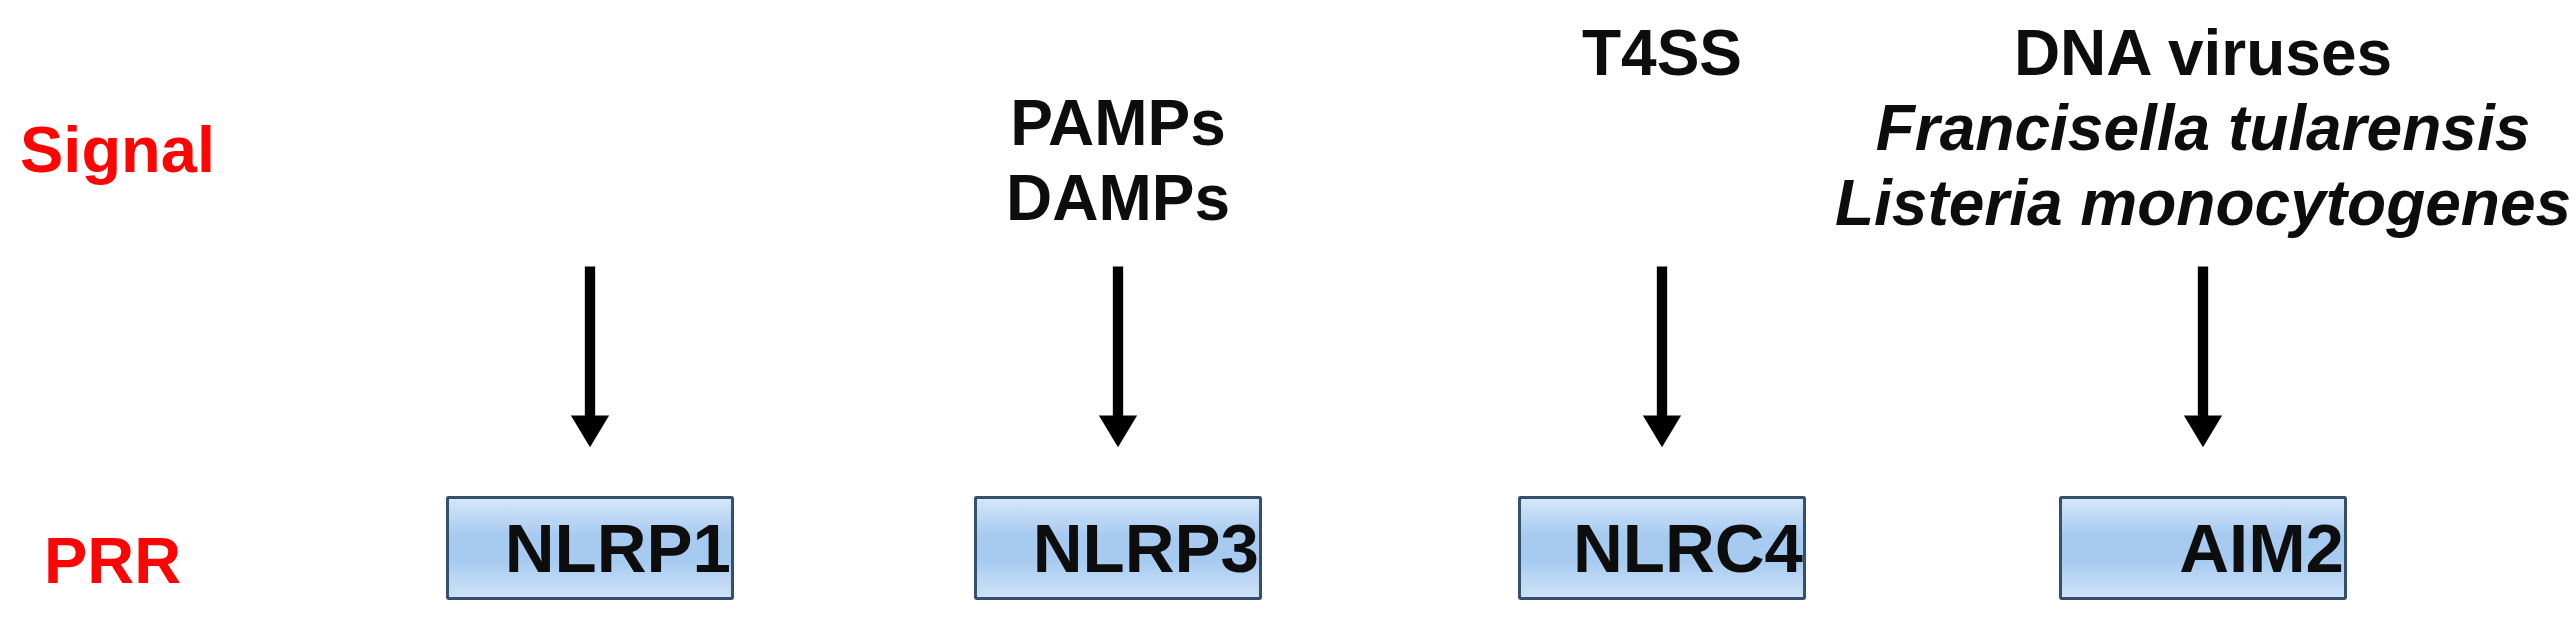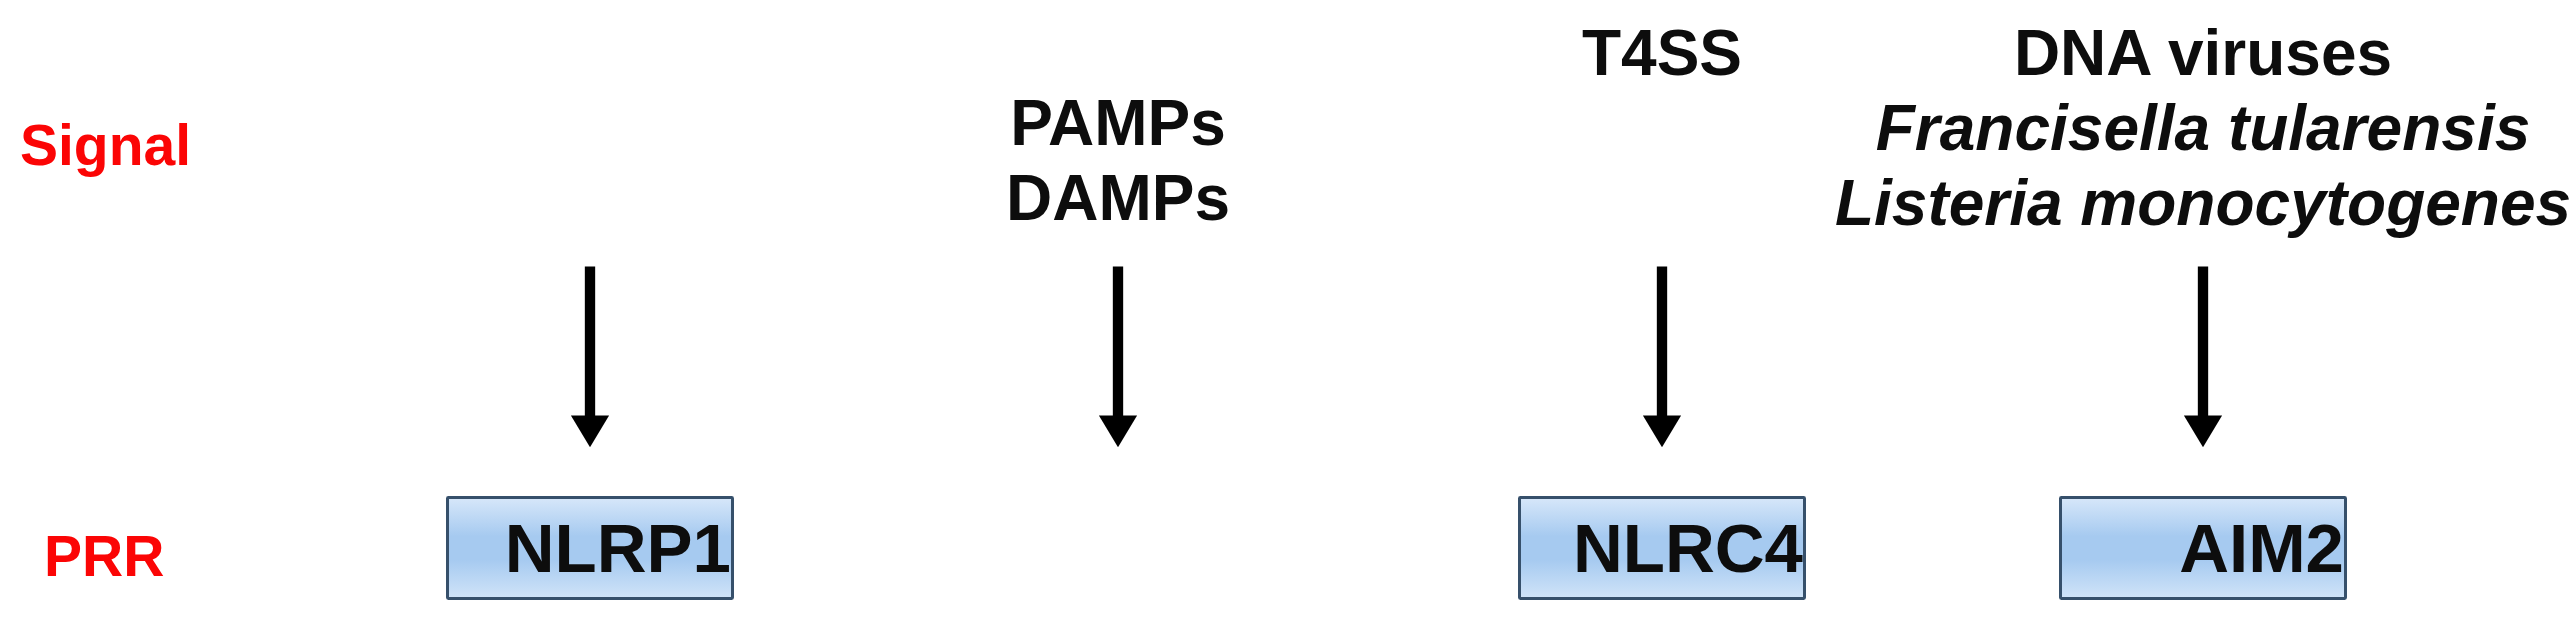--- a/index.html
+++ b/index.html
@@ -10,21 +10,21 @@
     height: 627px;
     background: #ffffff;
     font-family: "Liberation Sans", sans-serif;
     font-weight: bold;
     overflow: hidden;
   }
 
   .row-label {
     position: absolute;
     color: var(--label-red, #fb0505);
-    font-size: 57px;
+    font-size: 65px;
     line-height: 1;
     white-space: nowrap;
   }
 
   .col {
     position: absolute;
     top: 0;
     height: 100%;
   }
 
@@ -95,20 +95,23 @@
 
   <div class="col" style="left:680px; width:876px;">
     <div class="signal-text two-line">
       <div class="line">PAMPs</div>
       <div class="line">DAMPs</div>
     </div>
     <svg class="arrow" width="48" height="183" viewBox="0 0 60 230" aria-hidden="true">
       <line x1="30" y1="2" x2="30" y2="196" stroke-width="13"></line>
       <polygon points="6,189 54,189 30,229"></polygon>
     </svg>
+    <div class="prr-box">
+      <span>NLRP3</span>
+    </div>
   </div>
 
   <div class="col" style="left:1224px; width:876px;">
     <div class="signal-text three-line">
       <div class="line">T4SS</div>
     </div>
     <svg class="arrow" width="48" height="183" viewBox="0 0 60 230" aria-hidden="true">
       <line x1="30" y1="2" x2="30" y2="196" stroke-width="13"></line>
       <polygon points="6,189 54,189 30,229"></polygon>
     </svg>

